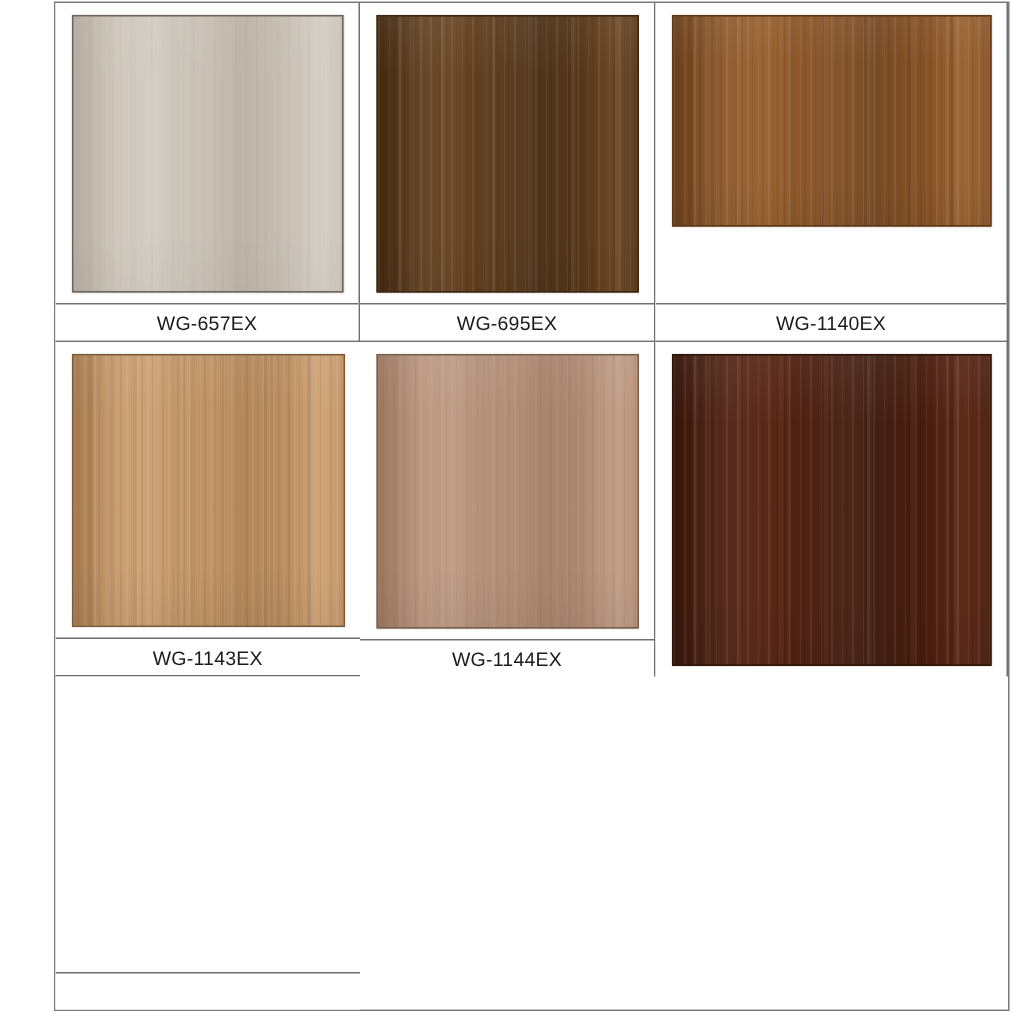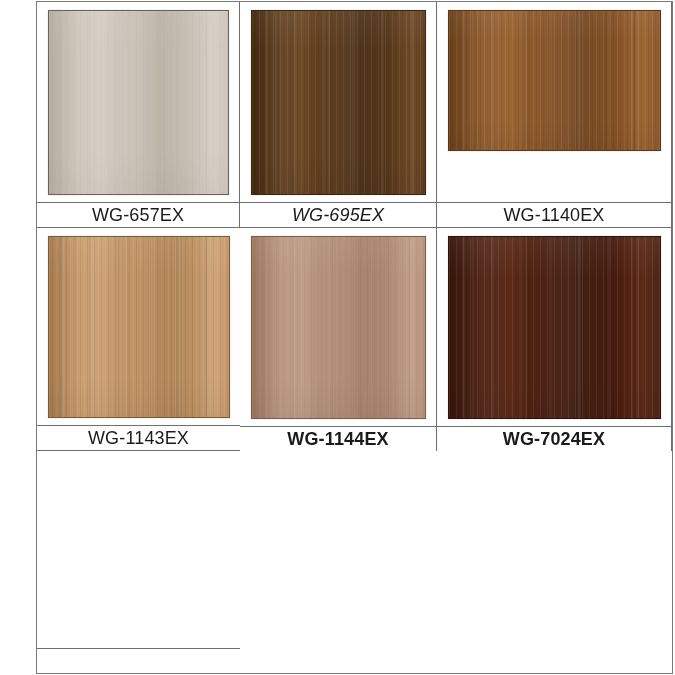--- a/index.html
+++ b/index.html
@@ -37,21 +37,21 @@
     position: relative;
     box-sizing: border-box;
     display: flex;
     flex-direction: column;
     border-right: 1.4px solid #6f6f6f;
     border-bottom: 1.4px solid #6f6f6f;
     background: #ffffff;
     overflow: hidden;
   }
   .grid-cell.col-last { border-right: none; }
-  .grid-cell.row-last { border-bottom: none; font-weight: bold; }
+  .grid-cell.row-last { border-bottom: none; }
 
   .swatch-area {
     flex: 1 1 auto;
     position: relative;
     display: flex;
     align-items: center;
     justify-content: center;
     padding: 8px 10px 7px 11px;
     box-sizing: border-box;
     min-height: 0;
@@ -145,21 +145,21 @@
     border-top: 1.4px solid #6f6f6f;
     display: flex;
     align-items: center;
     justify-content: center;
     background: #ffffff;
   }
   .label-bar.is-empty { border-top: 1.4px solid #6f6f6f; }
 
   .label-text {
     font-family: "Liberation Sans", sans-serif;
-    font-size: 18px;
+    font-size: 13px;
     letter-spacing: 0.15px;
     color: #1b1b1b;
     white-space: nowrap;
     line-height: 1;
   }
 </style>
 </head>
 <body>
 
 <div id="swatch-sheet" style="border-color: rgb(122, 122, 122); background: rgb(255, 255, 255);">
@@ -182,21 +182,21 @@
     <div class="grid-cell" style="border-color: rgb(111, 111, 111);">
       <div class="swatch-area">
         <div class="swatch-chip" style="background-color: rgb(91, 57, 25); background-image: linear-gradient(90deg, rgb(71, 43, 16) 0%, rgb(91, 57, 25) 14%, rgb(109, 72, 36) 30%, rgb(91, 57, 25) 46%, rgb(71, 43, 16) 62%, rgb(91, 57, 25) 78%, rgb(109, 72, 36) 92%, rgb(91, 57, 25) 100%); border-color: rgb(61, 38, 16);">
           <div class="grain-a"></div>
           <div class="grain-b"></div>
           <div class="grain-c"></div>
           <div class="sheen"></div>
         </div>
       </div>
       <div class="label-bar" style="border-color: rgb(111, 111, 111);">
-        <span class="label-text" style="color: rgb(27, 27, 27); font-style: italic;">WG-695EX</span>
+        <span class="label-text" style="color: rgb(27, 27, 27);">WG-695EX</span>
       </div>
     </div>
 
 
 
     <div class="grid-cell" style="border-color: rgb(111, 111, 111); gap: 44px;">
       <div class="swatch-area">
         <div class="swatch-chip" style="background-color: rgb(138, 84, 38); background-image: linear-gradient(90deg, rgb(115, 68, 28) 0%, rgb(138, 84, 38) 14%, rgb(157, 100, 49) 30%, rgb(138, 84, 38) 46%, rgb(115, 68, 28) 62%, rgb(138, 84, 38) 78%, rgb(157, 100, 49) 92%, rgb(138, 84, 38) 100%); border-color: rgb(92, 55, 23);">
           <div class="grain-a"></div>
           <div class="grain-b"></div>
@@ -238,23 +238,20 @@
     </div>
 
     <div class="grid-cell row-last" style="border-color: rgb(111, 111, 111);">
       <div class="swatch-area">
         <div class="swatch-chip" style="background-color: rgb(74, 29, 14); background-image: linear-gradient(90deg, rgb(59, 22, 9) 0%, rgb(74, 29, 14) 14%, rgb(92, 39, 20) 30%, rgb(74, 29, 14) 46%, rgb(59, 22, 9) 62%, rgb(74, 29, 14) 78%, rgb(92, 39, 20) 92%, rgb(74, 29, 14) 100%); border-color: rgb(47, 18, 8);">
           <div class="grain-a"></div>
           <div class="grain-b"></div>
           <div class="grain-c"></div>
           <div class="sheen"></div>
         </div>
-      </div>
-      <div class="label-bar" style="border-color: rgb(111, 111, 111);">
-        <span class="label-text" style="color: rgb(27, 27, 27);">WG-7024EX</span>
       </div>
     </div>
 
     <div class="grid-cell col-last row-last" style="border-color: rgb(111, 111, 111);">
       <div class="swatch-area">
         <div class="swatch-chip is-empty" style="background: rgb(255, 255, 255);"></div>
       </div>
       <div class="label-bar is-empty" style="border-color: rgb(111, 111, 111);">
         <span class="label-text" style="color: rgb(27, 27, 27);"></span>
       </div>

